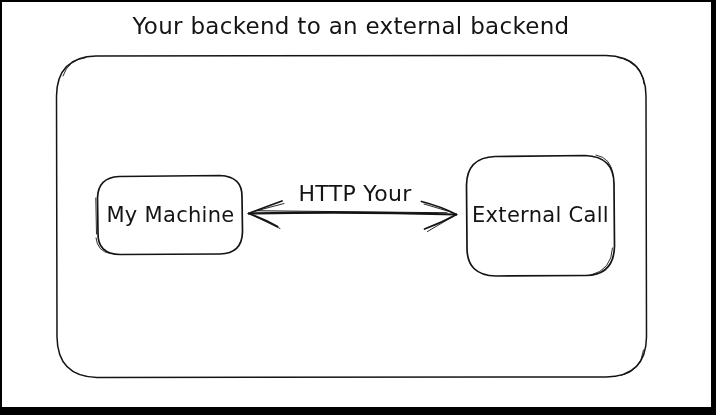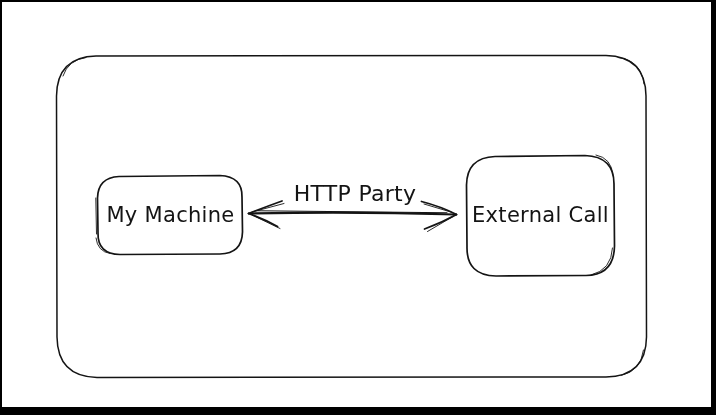--- a/index.html
+++ b/index.html
@@ -78,20 +78,21 @@
     stroke: #141414;
     stroke-linecap: round;
     stroke-linejoin: round;
   }
 </style>
 </head>
 <body>
 
 <div id="canvas">
 
+  <div class="hand title">Your backend to an external backend</div>
 
   <svg id="drawing" viewBox="0 0 716 415">
 
     <g>
       <path stroke-width="1.5" d="M 96 56
         L 606 55.5
         Q 645.5 56.5 646 96
         L 646.5 337
         Q 646 376.5 606 377
         L 97 377.5
@@ -144,15 +145,15 @@
       <path stroke-width="1.8" d="M 456.5 214.5 Q 442 222.5 424.5 229"></path>
       <path stroke-width="0.9" d="M 452.5 212.5 L 424 204"></path>
       <path stroke-width="0.9" d="M 453 216.5 L 427.5 231.5"></path>
     </g>
   </svg>
 
   <div class="hand node-label label-my-machine">My Machine</div>
 
   <div class="hand node-label label-external-party">External Call</div>
 
-  <div class="hand edge-label">HTTP Party</div>
+  <div class="hand edge-label">HTTP Your</div>
 
 </div>
 
 </body></html>

